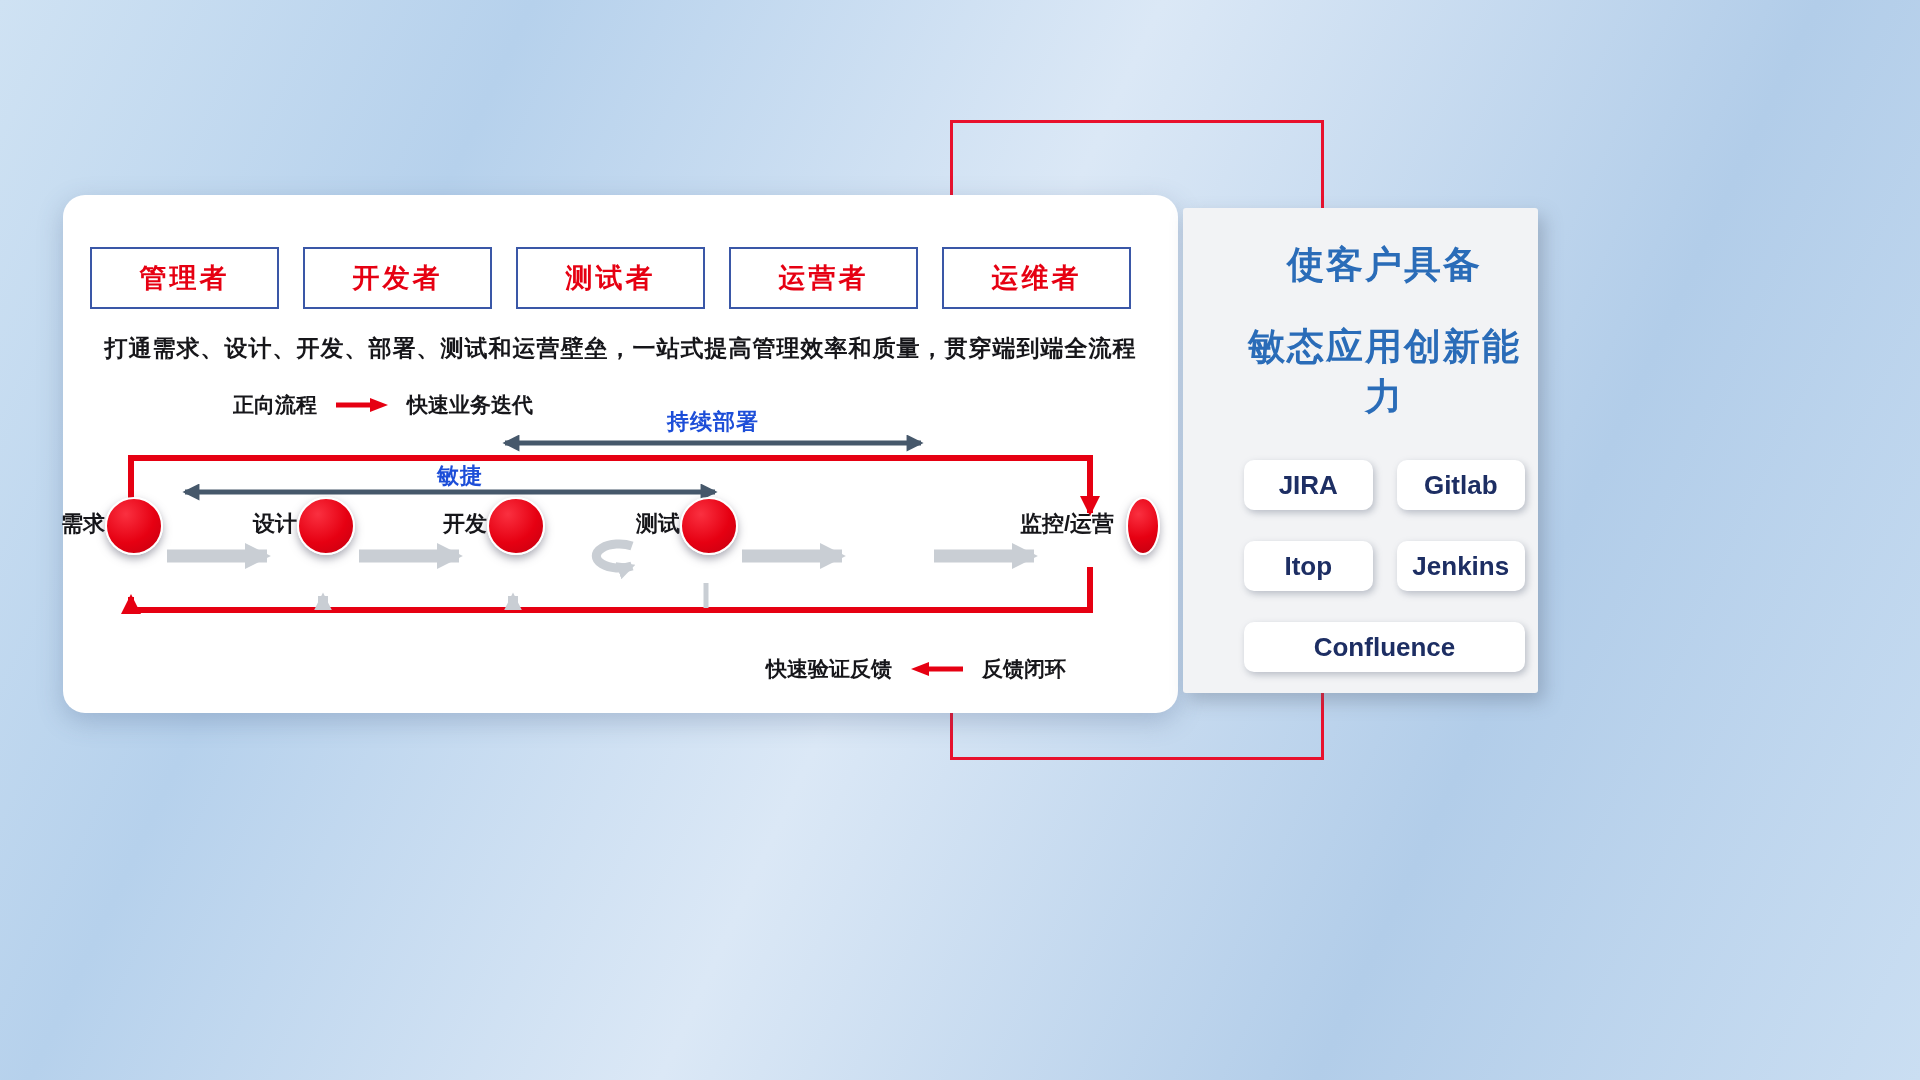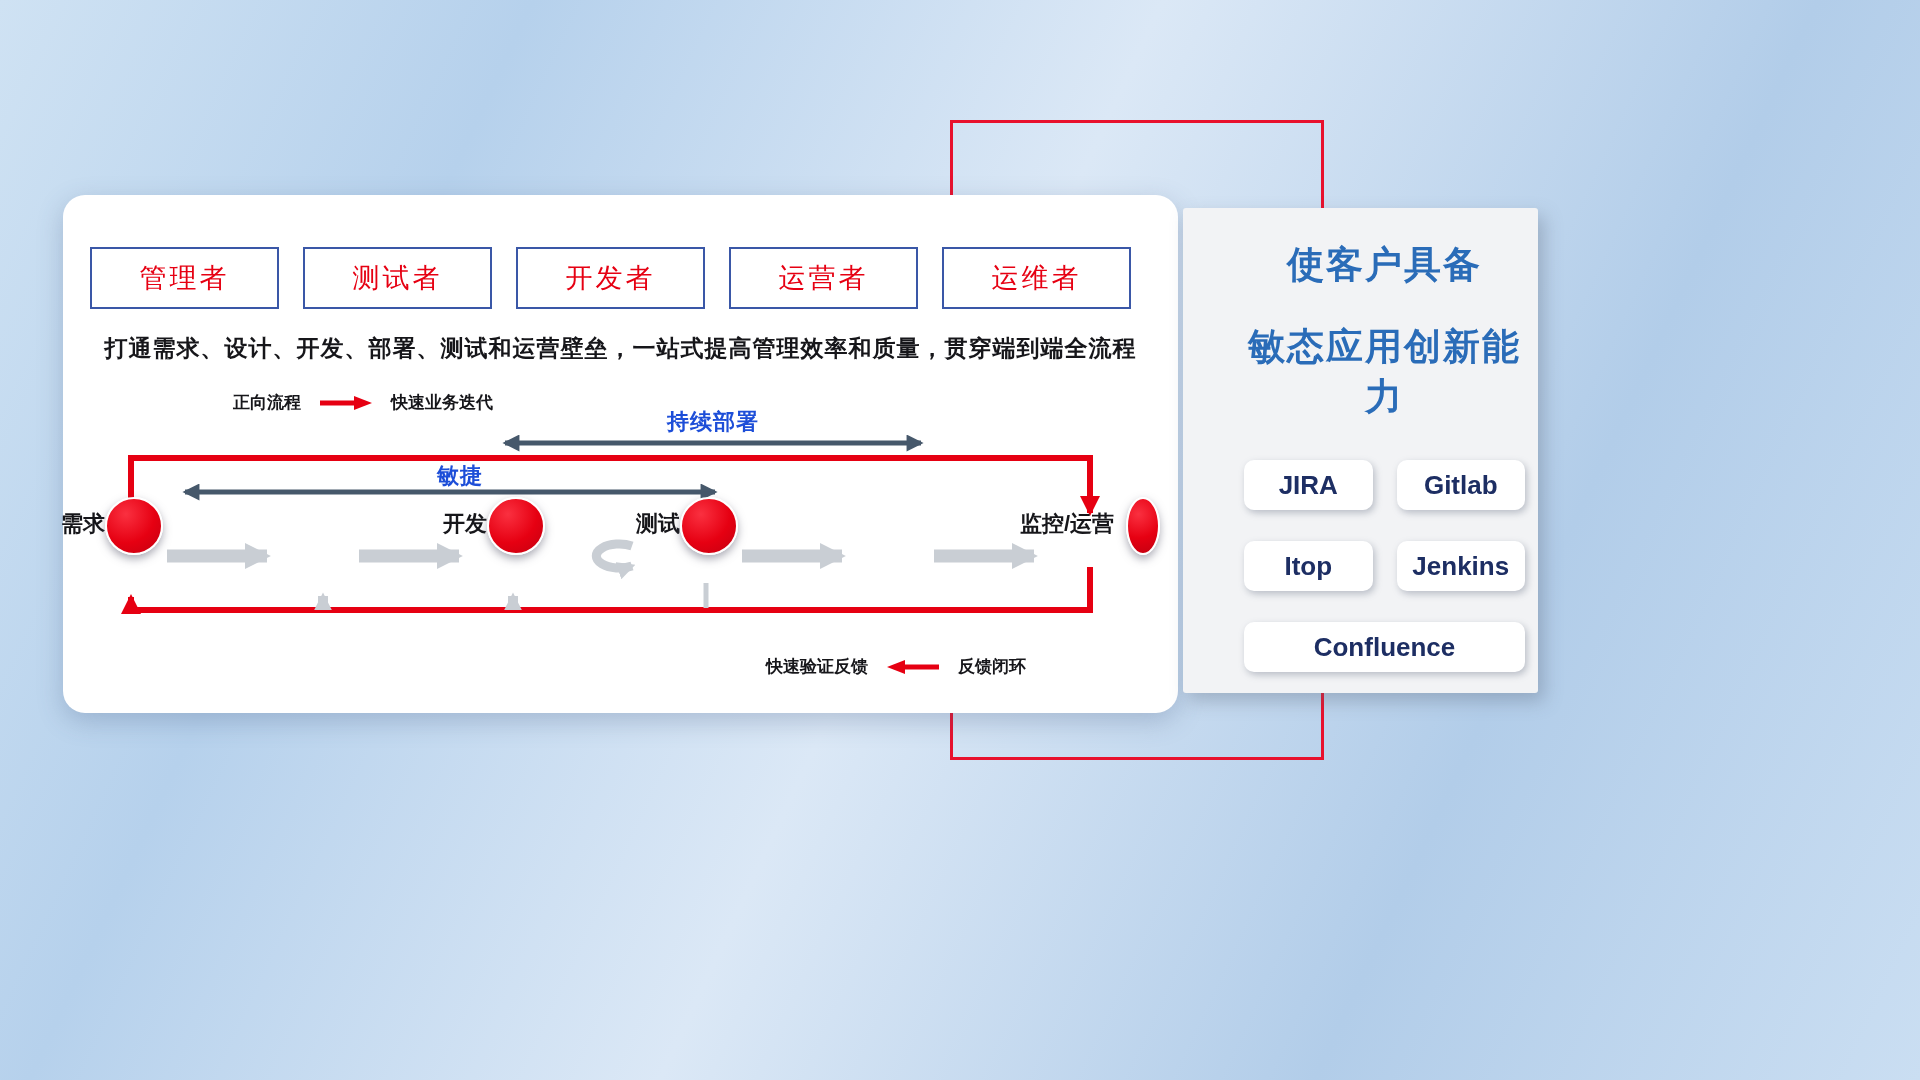--- a/index.html
+++ b/index.html
@@ -15,29 +15,29 @@
   }
   .card {
     position:absolute; left:63px; top:195px; width:1115px; height:518px;
     background:#ffffff; border-radius:22px;
     box-shadow:0 8px 26px rgba(70,90,130,.28); z-index:2;
   }
   .roles { position:absolute; left:27px; top:52px; width:1041px; display:flex; gap:24px; }
   .role-box {
     flex:1; height:62px; border:2px solid #3a57a7; background:#fff;
     display:flex; align-items:center; justify-content:center;
-    font-size:27px; font-weight:400; color:#e60012; letter-spacing:3px;
+    font-size:27px; font-weight:700; color:#e60012; letter-spacing:3px;
   }
   .desc {
     position:absolute; top:138px; left:0; width:100%; text-align:center;
     font-size:23px; font-weight:700; color:#16161a; letter-spacing:1px;
   }
   .legend {
     position:absolute; display:flex; align-items:center; gap:19px;
-    font-size:17px; font-weight:700; color:#16161a;
+    font-size:21px; font-weight:700; color:#16161a;
   }
   .legend-forward { left:170px; top:196px; }
   .legend-feedback { left:703px; top:460px; }
   .flow-svg { position:absolute; left:0; top:0; width:1115px; height:518px; }
   .arrow-label {
     position:absolute; transform:translateX(-50%);
     font-size:22px; font-weight:700; color:#1d4ed8; letter-spacing:1px; white-space:nowrap;
   }
   .node {
     position:absolute; top:302px; width:140px; margin-left:-70px;
@@ -71,24 +71,24 @@
 
 <div class="red-frame"></div>
 
 <div class="card">
 
   <div class="roles">
     <div class="role-box">
       <span>管理者</span>
     </div>
     <div class="role-box">
-      <span>测试者</span>
+      <span>开发者</span>
     </div>
     <div class="role-box">
-      <span>开发者</span>
+      <span>测试者</span>
     </div>
     <div class="role-box">
       <span>运营者</span>
     </div>
     <div class="role-box">
       <span>运维者</span>
     </div>
   </div>
 
   <div class="desc">打通需求、设计、开发、部署、测试和运营壁垒，一站式提高管理效率和质量，贯穿端到端全流程</div>
@@ -139,20 +139,24 @@
     <line x1="643" y1="388" x2="643" y2="413" stroke="#c9ced4" stroke-width="5"></line>
   </svg>
 
   <div class="arrow-label" style="left:650px; top:212px;">持续部署</div>
   <div class="arrow-label" style="left:397px; top:266px;">敏捷</div>
 
   <div class="node" style="left:68px;">
     <div class="node-label">需求</div>
     <div class="node-circle"></div>
   </div>
+  <div class="node" style="left:260px;">
+    <div class="node-label">设计</div>
+    <div class="node-circle"></div>
+  </div>
   <div class="node" style="left:450px;">
     <div class="node-label">开发</div>
     <div class="node-circle"></div>
   </div>
   <div class="node" style="left:643px;">
     <div class="node-label">测试</div>
     <div class="node-circle"></div>
   </div>
   <div class="node" style="left:1027px;gap:12px;">
     <div class="node-label">监控/运营</div>

